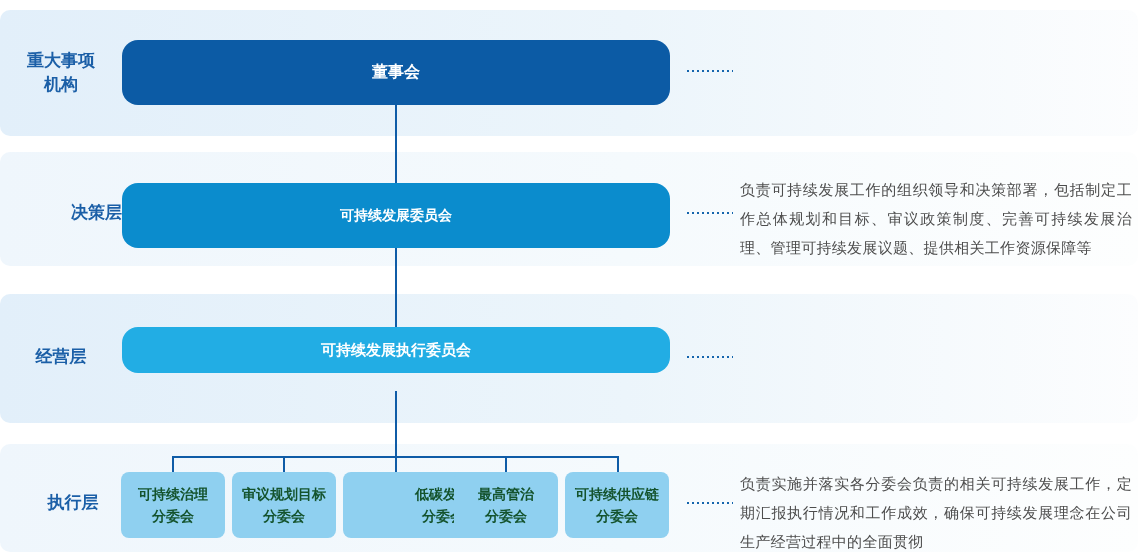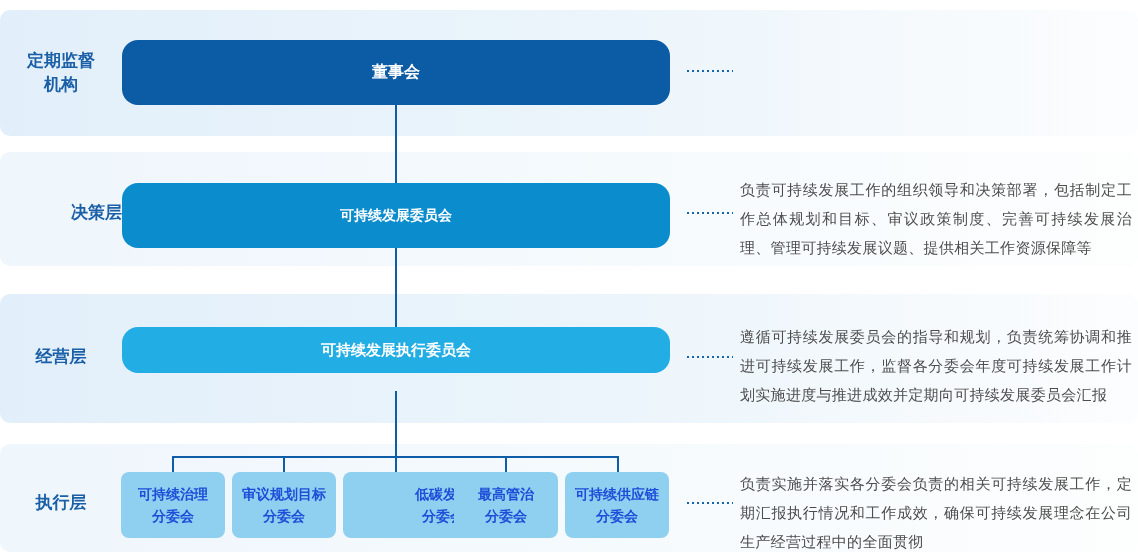--- a/index.html
+++ b/index.html
@@ -21,35 +21,35 @@
   #band4{top:444px;height:108px;}
 
   .row-label{
     position:absolute;left:0;width:122px;
     text-align:center;color:#1b5fa7;font-weight:bold;
     font-size:17px;line-height:24px;white-space:pre-line;
   }
   #label1{top:49px;}
   #label2{top:201px;text-align:right;}
   #label3{top:345px;}
-  #label4{top:491px;}
+  #label4{top:491px;padding-left:12px;}
 
   .box-main{
     position:absolute;left:122px;width:548px;border-radius:16px;
     color:#ffffff;font-weight:bold;
     display:flex;align-items:center;justify-content:center;
     text-align:center;
   }
   #box1{top:40px;height:65px;background:#0c5ba5;font-size:16px;}
   #box2{top:183px;height:65px;background:#0b8ccd;font-size:14px;}
   #box3{top:327px;height:46px;background:#22ade4;font-size:15px;}
 
   .box-sub{
     position:absolute;top:472px;width:104px;height:66px;border-radius:8px;
-    background:#8fd0f0;color:#1d4ed8;font-weight:bold;
+    background:#8fd0f0;color:#14532d;font-weight:bold;
     font-size:14px;line-height:22px;white-space:pre-line;
     display:flex;align-items:center;justify-content:center;text-align:center;
   }
   #sub1{left:121px;}
   #sub2{left:232px;}
   #sub3{left:343px;padding-left:48px;}
   #sub4{left:454px;}
   #sub5{left:565px;}
 
   .conn{position:absolute;background:#0f5ca7;}
@@ -100,21 +100,21 @@
   <div id="cd1" class="conn conn-v"></div>
   <div id="cd2" class="conn conn-v"></div>
   <div id="cd4" class="conn conn-v"></div>
   <div id="cd5" class="conn conn-v"></div>
 
   <div id="dots1" class="dots"></div>
   <div id="dots2" class="dots"></div>
   <div id="dots3" class="dots"></div>
   <div id="dots4" class="dots"></div>
 
-  <div id="label1" class="row-label">定期监督
+  <div id="label1" class="row-label">重大事项
 机构</div>
   <div id="label2" class="row-label">决策层</div>
   <div id="label3" class="row-label">经营层</div>
   <div id="label4" class="row-label">执行层</div>
 
   <div id="box1" class="box-main">董事会</div>
   <div id="box2" class="box-main">可持续发展委员会</div>
   <div id="box3" class="box-main">可持续发展执行委员会</div>
 
   <div id="sub1" class="box-sub">可持续治理
@@ -122,16 +122,15 @@
   <div id="sub2" class="box-sub">审议规划目标
 分委会</div>
   <div id="sub3" class="box-sub">低碳发展
 分委会</div>
   <div id="sub4" class="box-sub">最高管治
 分委会</div>
   <div id="sub5" class="box-sub">可持续供应链
 分委会</div>
 
   <div id="desc2" class="desc">负责可持续发展工作的组织领导和决策部署，包括制定工作总体规划和目标、审议政策制度、完善可持续发展治理、管理可持续发展议题、提供相关工作资源保障等</div>
-  <div id="desc3" class="desc">遵循可持续发展委员会的指导和规划，负责统筹协调和推进可持续发展工作，监督各分委会年度可持续发展工作计划实施进度与推进成效并定期向可持续发展委员会汇报</div>
   <div id="desc4" class="desc">负责实施并落实各分委会负责的相关可持续发展工作，定期汇报执行情况和工作成效，确保可持续发展理念在公司生产经营过程中的全面贯彻</div>
 
 </div>
 
 </body></html>

